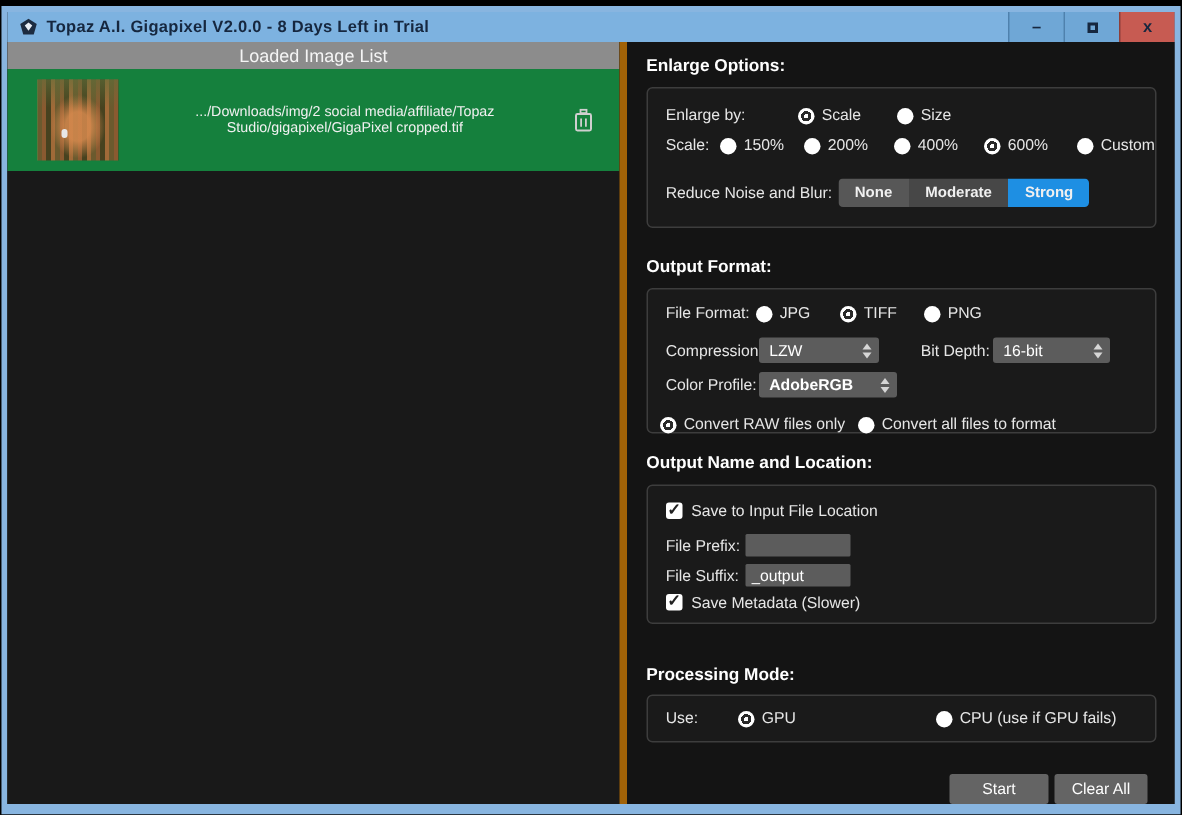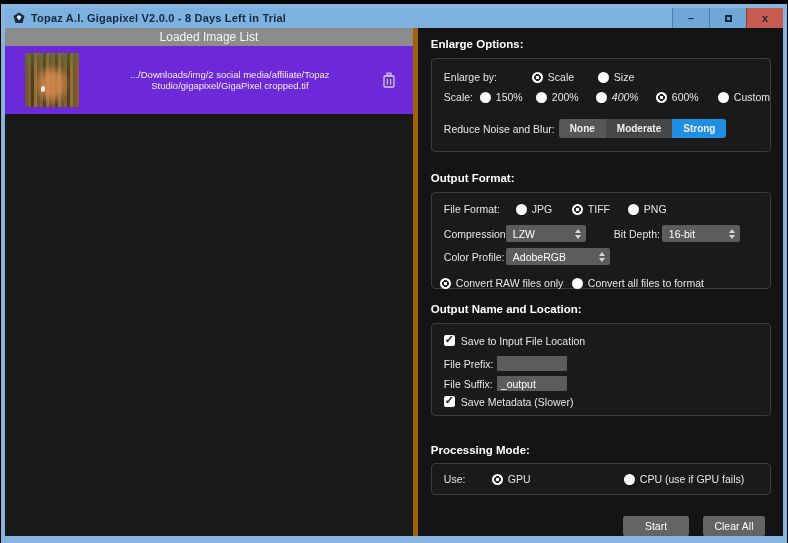--- a/index.html
+++ b/index.html
@@ -23,21 +23,21 @@
   .win-btn.close { background:#c75b52; border-left:1px solid #8d3f3a; }
   .max-square { width:7px; height:7px; border:2px solid #16273f; display:block; }
   
   .menubar { height:16px; background:#f1f1f1; display:flex; align-items:center; padding-left:6px; flex:0 0 auto; }
   .menu-item { font-size:11px; color:#1a1a1a; padding:0 9px; }
   
   .content { flex:1; display:flex; min-height:0; }
   .left-panel { width:452px; background:#1a1a1a; display:flex; flex-direction:column; }
   .list-header { height:18px; background:#8c8c8c; color:#f5f5f5; font-size:12px; font-weight:500;
     display:flex; align-items:center; justify-content:center; }
-  .image-row { height:68px; background:#6d28d9; display:flex; align-items:center; }
+  .image-row { height:68px; background:#15803d; display:flex; align-items:center; }
   .thumb {
     width:54px; height:54px; margin-left:20px; flex:0 0 auto; position:relative;
     background:
       linear-gradient(to bottom, rgba(96,112,58,.6), rgba(0,0,0,0) 35%),
       radial-gradient(ellipse at 50% 58%, rgba(215,138,78,.85) 0 22%, rgba(0,0,0,0) 48%),
       repeating-linear-gradient(90deg, #6b5a2e 0 3px, #8a5a30 3px 6px, #47421f 6px 9px, #a06a38 9px 12px);
   }
   .thumb::after { content:""; position:absolute; left:30%; top:62%; width:4px; height:6px; background:#e8e8e8; border-radius:2px; }
   .image-path { flex:1; text-align:center; font-size:9.5px; color:#f0f0f0; padding:0 8px; }
   .trash { width:16px; height:18px; margin-right:16px; flex:0 0 auto; }
@@ -64,21 +64,21 @@
   .spinner { display:flex; flex-direction:column; align-items:center; gap:2px; margin-left:6px; }
   .tri-up { width:0; height:0; border-left:3px solid transparent; border-right:3px solid transparent; border-bottom:4px solid #d6d6d6; }
   .tri-dn { width:0; height:0; border-left:3px solid transparent; border-right:3px solid transparent; border-top:4px solid #d6d6d6; }
   
   .cb-row { display:flex; padding-left:12px; }
   .checkbox { width:11px; height:11px; background:#fff; border-radius:2px; margin-right:6px; position:relative; flex:0 0 auto; }
   .checkbox.checked::after { content:"\2713"; position:absolute; left:1px; top:-2px; font-size:11px; font-weight:bold; color:#222; }
   
   .tinput { width:70px; height:15px; background:#5c5c5c; border:none; border-radius:1px; color:#fff; font-size:10.5px; padding:0 4px; font-family:"Liberation Sans", sans-serif; }
   
-  .actions { display:flex; justify-content:flex-end; gap:14px; padding-right:6px; }
+  .actions { display:flex; justify-content:flex-end; gap:4px; padding-right:6px; }
   .action-btn { background:#646464; border:none; border-radius:2px; color:#fdfdfd; font-size:10.5px; padding:4px 0; text-align:center; font-family:"Liberation Sans", sans-serif; }
 </style>
 </head>
 <body>
 
 <div class="screen">
   <div class="window">
 
     <div class="titlebar">
       <svg class="app-icon" viewBox="0 0 12 12">
@@ -135,21 +135,21 @@
           <div class="frow" style="margin-top:8px;">
             <span class="flabel" style="width:36px;">Scale:</span>
             <div class="radio-opt" style="width:56px;">
               <span class="radio"></span>
               <span class="rlabel">150%</span>
             </div>
             <div class="radio-opt" style="width:60px;">
               <span class="radio"></span>
               <span class="rlabel">200%</span>
             </div>
-            <div class="radio-opt" style="width:60px;font-style:italic;">
+            <div class="radio-opt" style="width:60px;">
               <span class="radio"></span>
               <span class="rlabel">400%</span>
             </div>
             <div class="radio-opt" style="width:62px;">
               <span class="radio selected"></span>
               <span class="rlabel">600%</span>
             </div>
             <div class="radio-opt">
               <span class="radio"></span>
               <span class="rlabel">Custom</span>
@@ -161,21 +161,21 @@
               <div class="seg">None</div>
               <div class="seg mid">Moderate</div>
               <div class="seg active">Strong</div>
             </div>
           </div>
         </div>
 
         <div class="section-title" style="margin-top:20px;">Output Format:</div>
         <div class="group-box" style="margin-top:8px; height:97px;">
           <div class="frow" style="margin-top:8px;">
-            <span class="flabel" style="width:72px;">File Format:</span>
+            <span class="flabel" style="width:60px;">File Format:</span>
             <div class="radio-opt" style="width:56px;">
               <span class="radio"></span>
               <span class="rlabel">JPG</span>
             </div>
             <div class="radio-opt" style="width:56px;">
               <span class="radio selected"></span>
               <span class="rlabel">TIFF</span>
             </div>
             <div class="radio-opt">
               <span class="radio"></span>
@@ -195,21 +195,21 @@
             <div class="dropdown" style="width:78px;">
               <span class="dval">16-bit</span>
               <span class="spinner">
                   <span class="tri-up"></span>
                   <span class="tri-dn"></span>
                 </span>
             </div>
           </div>
           <div class="frow" style="margin-top:6px;">
             <span class="flabel" style="width:62px;">Color Profile:</span>
-            <div class="dropdown" style="width:104px;">
+            <div class="dropdown" style="width:92px;font-weight:bold;">
               <span class="dval">AdobeRGB</span>
               <span class="spinner">
                   <span class="tri-up"></span>
                   <span class="tri-dn"></span>
                 </span>
             </div>
           </div>
           <div class="frow" style="margin-top:12px; padding-left:8px;">
             <div class="radio-opt" style="width:132px;">
               <span class="radio selected"></span>

